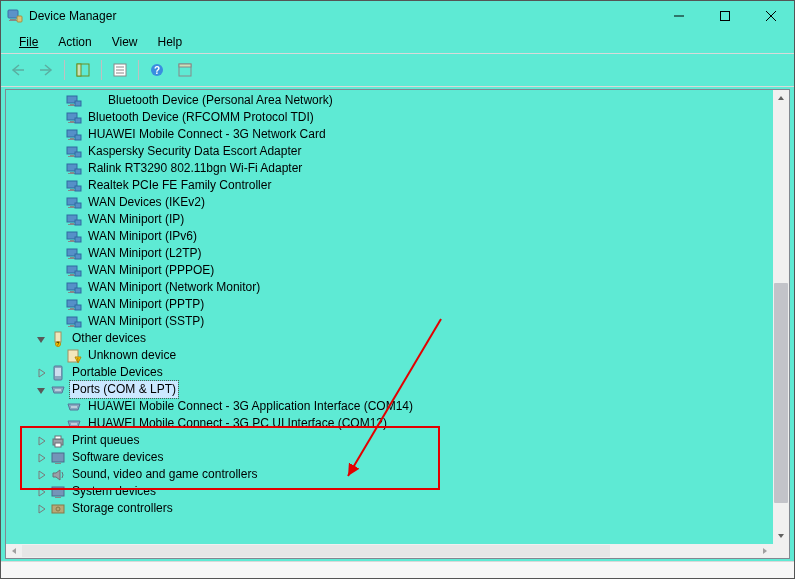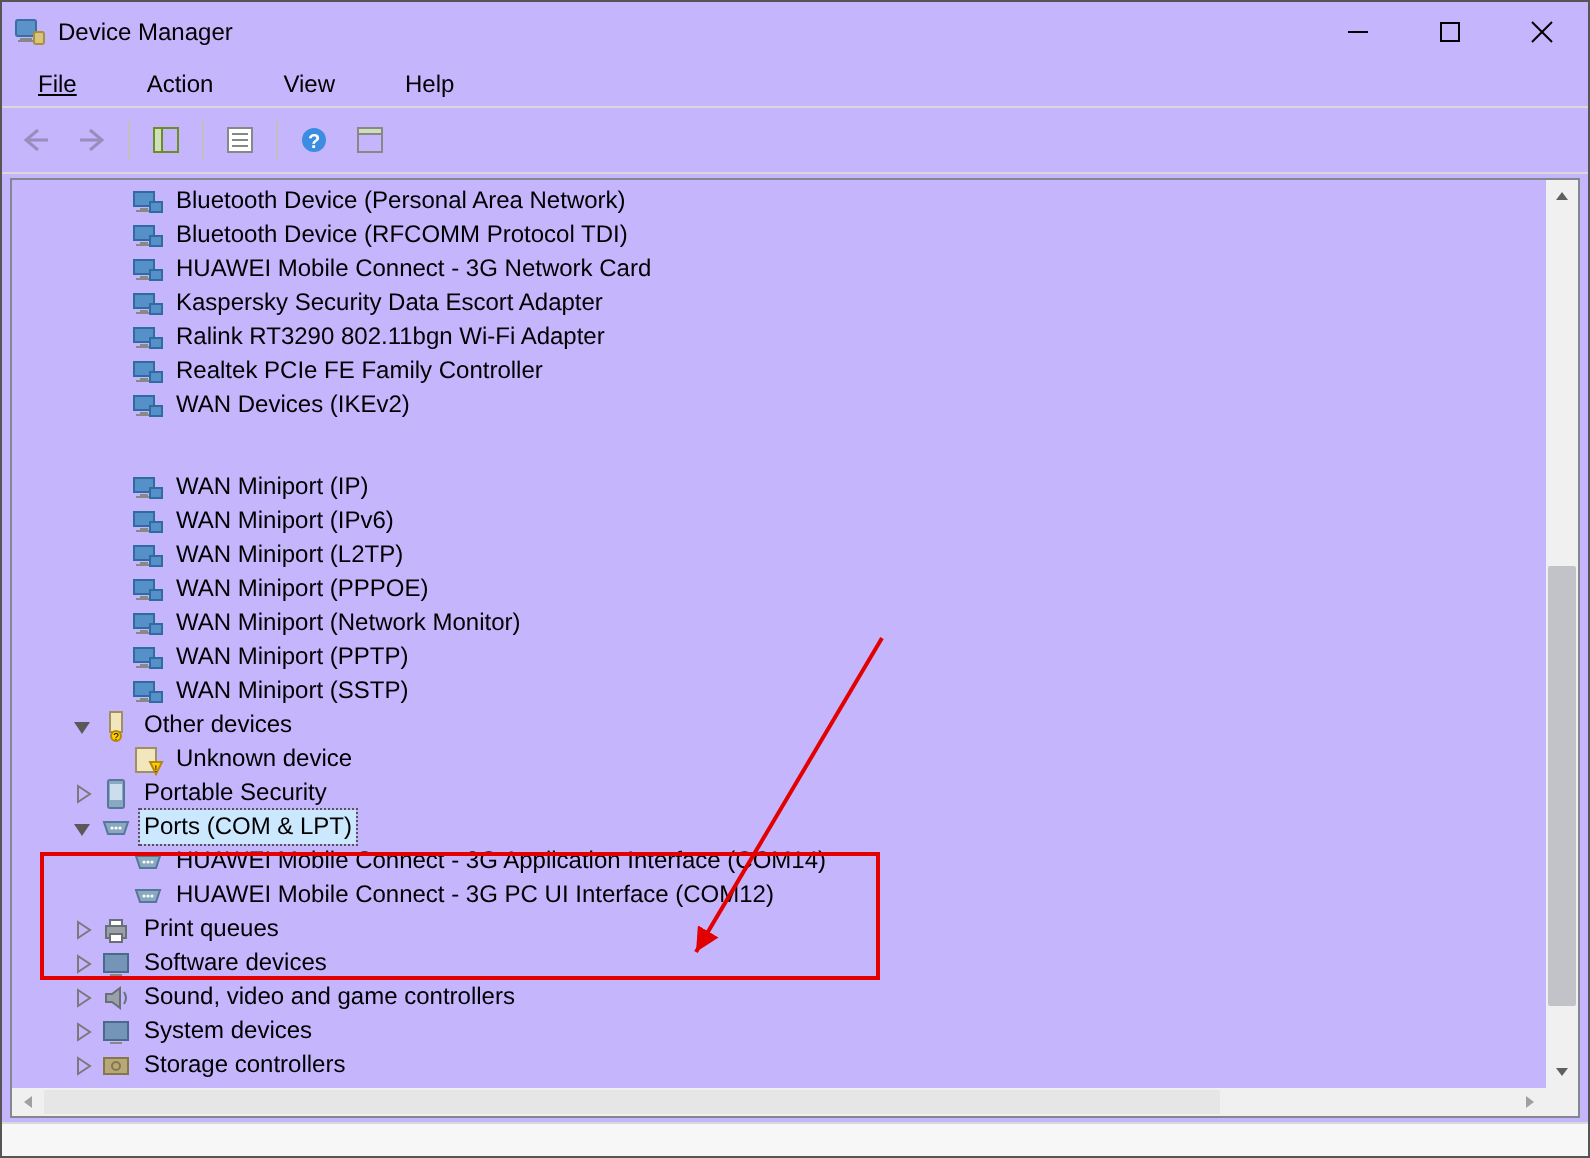--- a/index.html
+++ b/index.html
@@ -12,21 +12,21 @@
     width: 795px;
     height: 579px;
     overflow: hidden;
   }
   .window {
     border: 1px solid #555;
     width: 793px;
     height: 577px;
     display: flex;
     flex-direction: column;
-    background: #c4b5fd;
+    background: #5eead4;
     position: relative;
   }
   
   .titlebar {
     display: flex;
     align-items: center;
     height: 30px;
     padding: 0 0 0 6px;
   }
   .titlebar .app-icon {
@@ -46,21 +46,21 @@
     width: 46px;
     display: flex;
     align-items: center;
     justify-content: center;
   }
   .win-btn svg { stroke: #000; }
 
   
   .menubar {
     display: flex;
-    gap: 19px;
+    gap: 4px;
     padding: 2px 4px 2px 10px;
     font-size: 12px;
   }
   .menubar .item {
     padding: 2px 8px;
   }
   .menubar .item .underline { text-decoration: underline; }
 
   
   .toolbar {
@@ -318,21 +318,21 @@
           <rect x="2" y="2" width="12" height="12" fill="none" stroke="#888"></rect>
           <rect x="2" y="2" width="12" height="3" fill="#cde0b8" stroke="#888"></rect>
         </svg>
     </div>
   </div>
 
   <div class="client">
     <div class="tree">
 
       <div id="net-list">
-          <div class="row" style="padding-left: 60px;">
+          <div class="row" style="padding-left: 60px; gap: 20px;">
             <span class="icon"><svg width="16" height="16">
                 <rect x="1" y="3" width="10" height="7" fill="#5590c8" stroke="#2f6aa0"></rect>
                 <rect x="4" y="11" width="4" height="1" fill="#888"></rect>
                 <rect x="2" y="12" width="8" height="1" fill="#888"></rect>
                 <rect x="9" y="8" width="6" height="5" fill="#5590c8" stroke="#2f6aa0"></rect>
               </svg></span>
             <span class="label">Bluetooth Device (Personal Area Network)</span>
           </div>
           <div class="row" style="padding-left: 60px;">
             <span class="icon"><svg width="16" height="16">
@@ -381,21 +381,21 @@
           </div>
           <div class="row" style="padding-left: 60px;">
             <span class="icon"><svg width="16" height="16">
                 <rect x="1" y="3" width="10" height="7" fill="#5590c8" stroke="#2f6aa0"></rect>
                 <rect x="4" y="11" width="4" height="1" fill="#888"></rect>
                 <rect x="2" y="12" width="8" height="1" fill="#888"></rect>
                 <rect x="9" y="8" width="6" height="5" fill="#5590c8" stroke="#2f6aa0"></rect>
               </svg></span>
             <span class="label">WAN Devices (IKEv2)</span>
           </div>
-          <div class="row" style="padding-left: 60px; margin-top: 24px;">
+          <div class="row" style="padding-left: 60px;">
             <span class="icon"><svg width="16" height="16">
                 <rect x="1" y="3" width="10" height="7" fill="#5590c8" stroke="#2f6aa0"></rect>
                 <rect x="4" y="11" width="4" height="1" fill="#888"></rect>
                 <rect x="2" y="12" width="8" height="1" fill="#888"></rect>
                 <rect x="9" y="8" width="6" height="5" fill="#5590c8" stroke="#2f6aa0"></rect>
               </svg></span>
             <span class="label">WAN Miniport (IP)</span>
           </div>
           <div class="row" style="padding-left: 60px;">
             <span class="icon"><svg width="16" height="16">
@@ -484,21 +484,21 @@
           <svg width="10" height="10">
               <path d="M3 1 L3 9 L9 5 Z" fill="none" stroke="#7a7a7a"></path>
             </svg>
         </span>
         <span class="icon">
           <svg width="16" height="16">
               <rect x="4" y="1" width="8" height="14" rx="1" fill="#8aa8c0" stroke="#557799"></rect>
               <rect x="5" y="3" width="6" height="8" fill="#cde"></rect>
             </svg>
         </span>
-        <span class="label">Portable Security</span>
+        <span class="label">Portable Devices</span>
       </div>
 
       <div class="row selected" style="padding-left:28px">
         <span class="expander">
           <svg width="10" height="10">
               <path d="M1 3 L9 3 L5 9 Z" fill="#595959"></path>
             </svg>
         </span>
         <span class="icon">
           <svg width="16" height="16">

